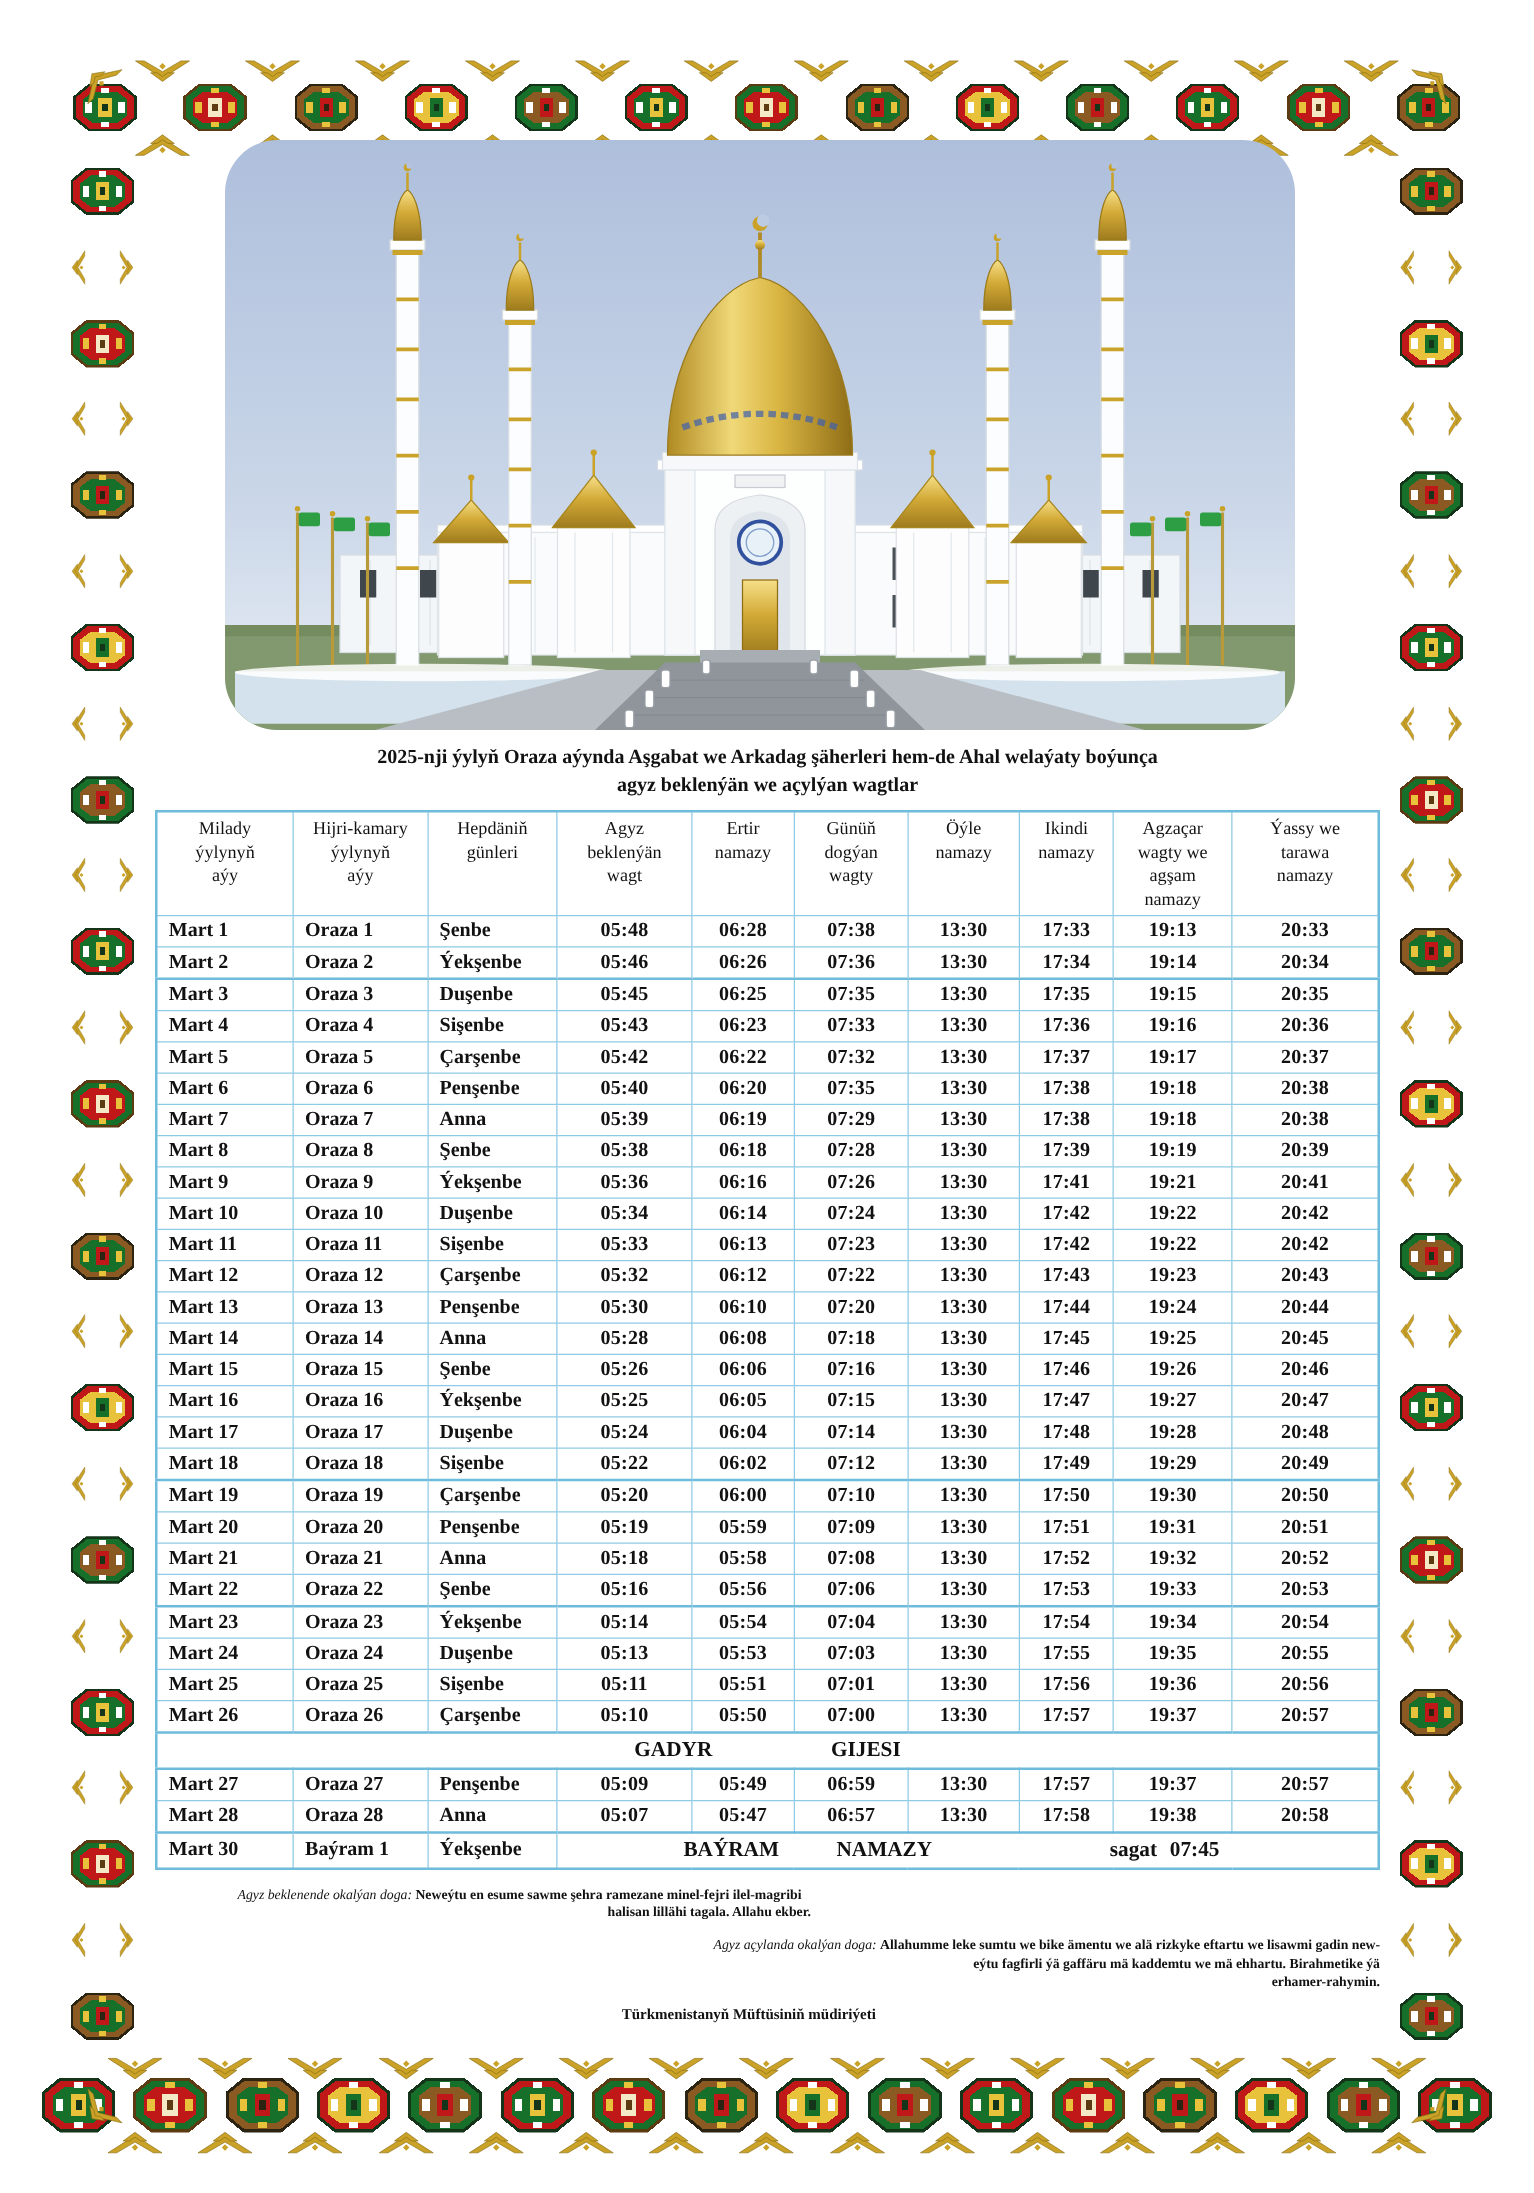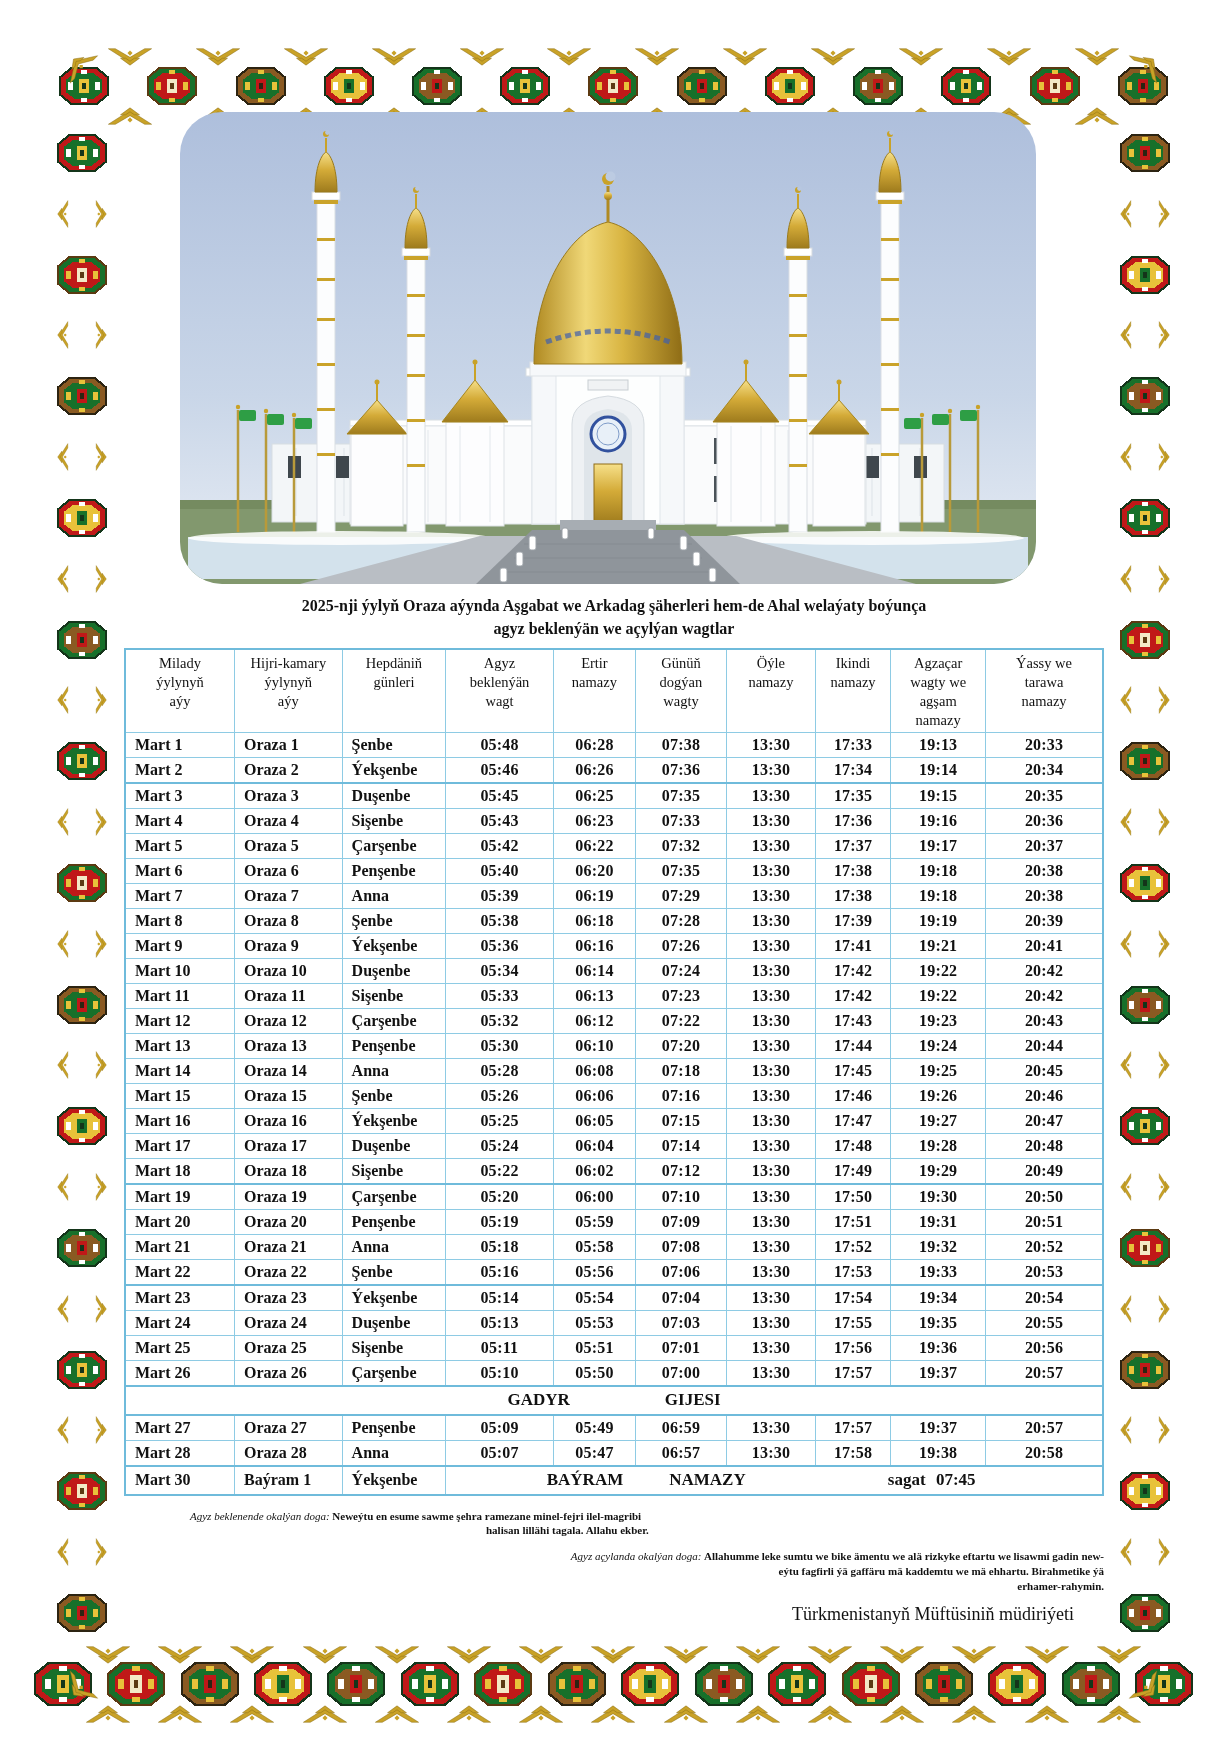--- a/index.html
+++ b/index.html
@@ -38,21 +38,21 @@
   .bayram-flex .w2{margin-left:46px;}
   .bayram-flex .w3{margin-left:auto;margin-right:19%;word-spacing:6px;}
   
   .doga{font-size:11px;line-height:1.34;}
   .doga .doga-label{font-style:italic;font-weight:normal;}
   .doga .doga-bold,.doga .doga-cont{font-weight:bold;}
   .doga1{margin-top:13px;padding-left:66px;}
   .doga1 .doga-cont{margin-left:296px;}
   .doga2{margin-top:11px;padding-left:40px;text-align:right;}
   .doga2 .doga-cont{margin-left:246px;}
-  .signature{margin-top:11px;text-align:right;padding-right:30px;font-weight:normal;font-size:18px;}
+  .signature{margin-top:11px;text-align:center;padding-right:30px;font-weight:bold;font-size:12px;}
 </style>
 </head>
 <body>
 
 <div id="strip-top" class="border-strip h-strip">
   <div class="chev-row a">
       <svg width="54" height="19" viewBox="0 0 56 22" xmlns="http://www.w3.org/2000/svg" style="transform: rotate(180deg);">
     <polygon points="3,20 28,4 53,20 45,20 28,10 11,20" fill="#c9a227" stroke="#8a6d14" stroke-width=".6"></polygon>
     <polygon points="17,9 28,1 39,9 33,9 28,5.5 23,9" fill="#c9a227" stroke="#8a6d14" stroke-width=".6"></polygon>
     <polygon points="28,12 31,15 28,18 25,15" fill="#c9a227"></polygon>

